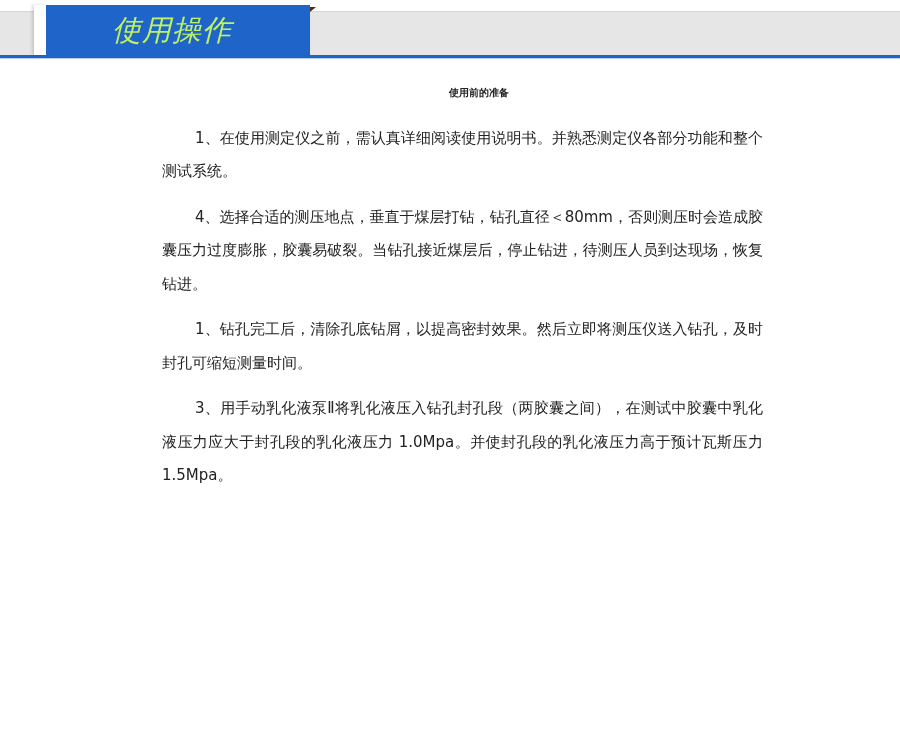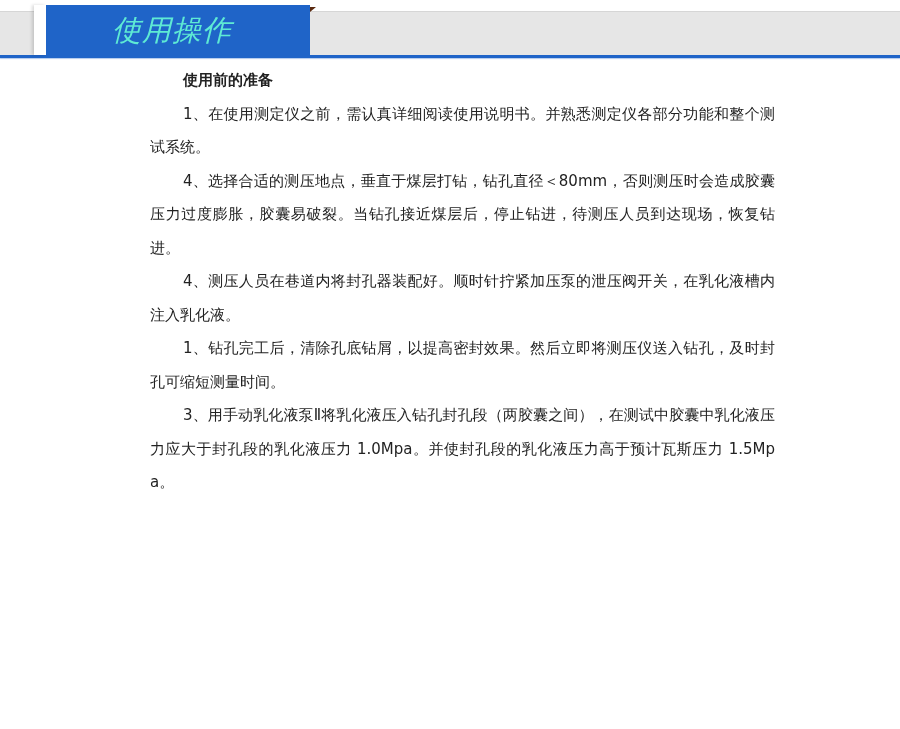--- a/index.html
+++ b/index.html
@@ -54,21 +54,21 @@
       left: 46px;
       top: 5px;
       width: 264px;
       height: 52px;
       background: #1f64c8;
       display: flex;
       align-items: center;
     }
     .tab-title {
       margin-left: 66px;
-      color: #5eead4;
+      color: #bef264;
       font-size: 29px;
       font-style: italic;
       letter-spacing: 1px;
       font-family: "DejaVu Sans", "Liberation Sans", sans-serif;
     }
     .tab-corner {
       position: absolute;
       left: 310px;
       top: 7px;
       width: 0;
@@ -79,46 +79,46 @@
     .content {
       position: absolute;
       left: 150px;
       top: 64px;
       width: 625px;
       font-size: 15px;
       line-height: 33.5px;
       font-family: "DejaVu Sans", "Liberation Sans", sans-serif;
     }
     .content p {
-      margin: 0;
+      margin: 12px;
       text-indent: 33px;
       word-break: break-all;
       text-align: justify;
     }
     .content h3 {
-      margin: 0;
-      font-size: 15px;
+      margin: 12px;
+      font-size: 10px;
       font-weight: bold;
       text-indent: 33px;
       line-height: 33.5px;
+      text-align: center;
     }
   </style>
 </head>
 <body>
 
 <div class="header">
   <div class="header-bar"></div>
   <div class="header-underline"></div>
   <div class="tab-white-edge"></div>
   <div class="tab">
     <span class="tab-title">使用操作</span>
   </div>
   <div class="tab-corner"></div>
 </div>
 
 <div class="content">
   <h3>使用前的准备</h3>
   <p>1、在使用测定仪之前，需认真详细阅读使用说明书。并熟悉测定仪各部分功能和整个测试系统。</p>
   <p>4、选择合适的测压地点，垂直于煤层打钻，钻孔直径＜80mm，否则测压时会造成胶囊压力过度膨胀，胶囊易破裂。当钻孔接近煤层后，停止钻进，待测压人员到达现场，恢复钻进。</p>
-  <p>4、测压人员在巷道内将封孔器装配好。顺时针拧紧加压泵的泄压阀开关，在乳化液槽内注入乳化液。</p>
   <p>1、钻孔完工后，清除孔底钻屑，以提高密封效果。然后立即将测压仪送入钻孔，及时封孔可缩短测量时间。</p>
   <p>3、用手动乳化液泵Ⅱ将乳化液压入钻孔封孔段（两胶囊之间），在测试中胶囊中乳化液压力应大于封孔段的乳化液压力 1.0Mpa。并使封孔段的乳化液压力高于预计瓦斯压力 1.5Mpa。</p>
 </div>
 
 </body></html>

